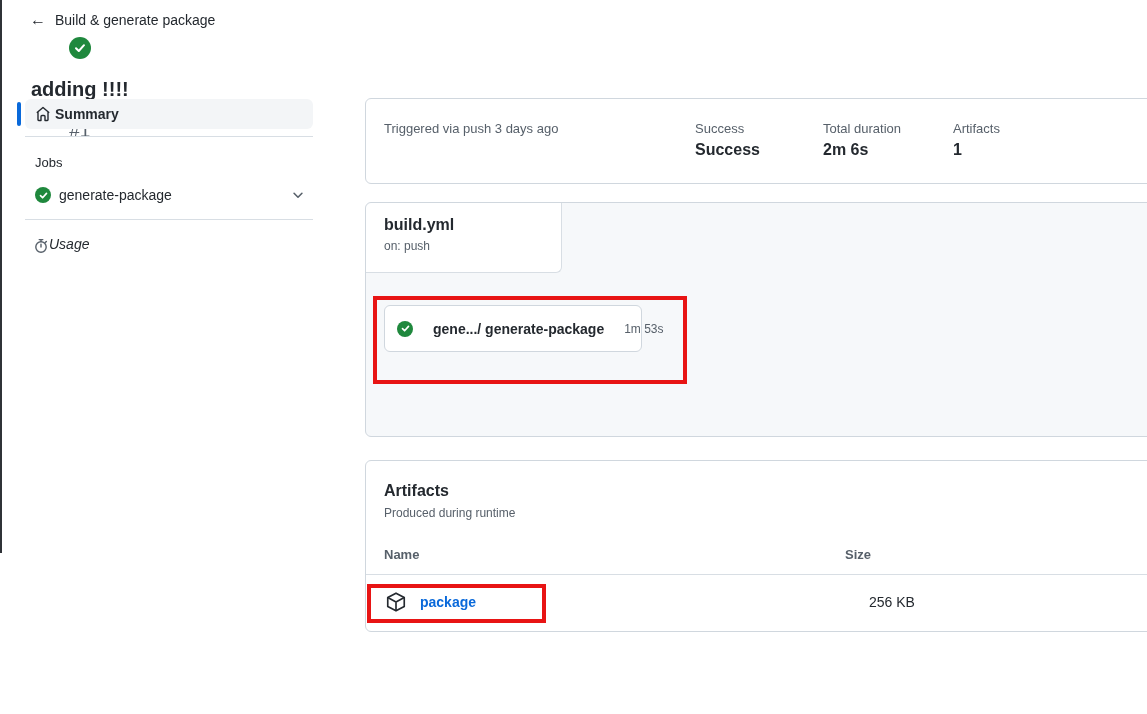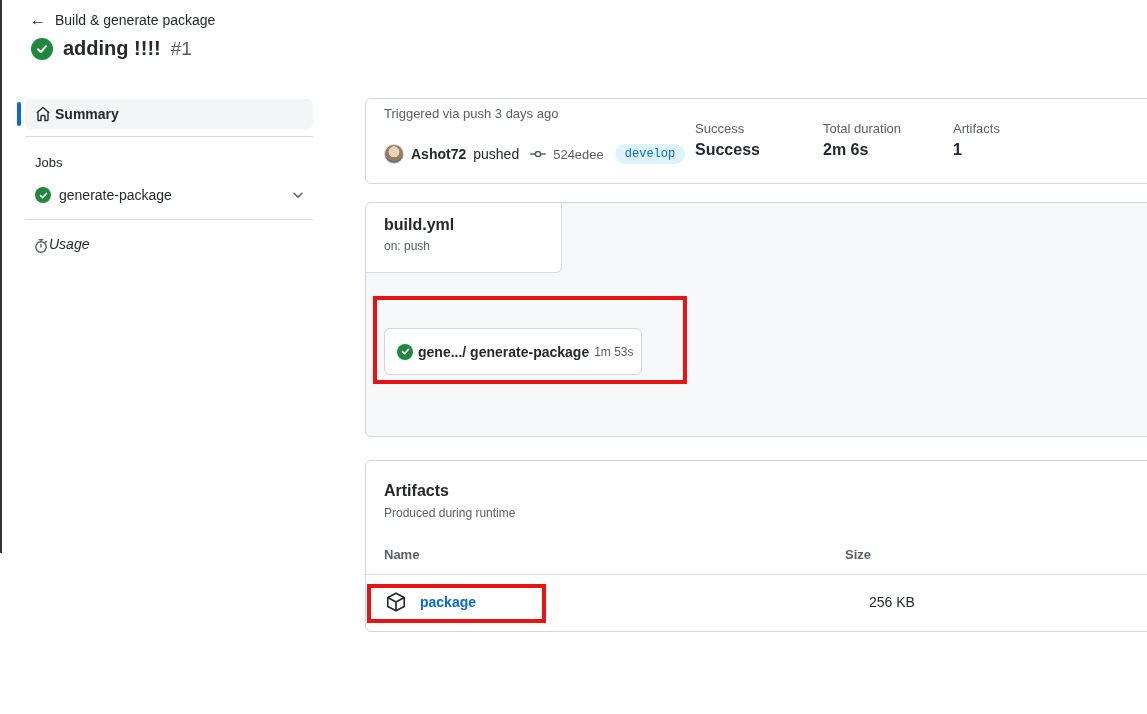--- a/index.html
+++ b/index.html
@@ -6,21 +6,21 @@
   html,body { width:1147px; height:714px; overflow:hidden; background:#fff;
     font-family:"Liberation Sans", sans-serif; color:#24292f; }
   .app { position:relative; width:1147px; height:714px; background:#fff; }
 
   .edge-line { position:absolute; left:0; top:0; width:2px; height:553px; background:#2f3237; }
 
   
   .back-row { position:absolute; left:30px; top:12px; display:flex; align-items:center; gap:9px; }
   .back-arrow { font-size:16px; color:#24292f; cursor:pointer; line-height:1; }
   .back-label { font-size:14px; color:#24292f; }
-  .title-row { position:absolute; left:31px; top:37px; display:flex; align-items:center; gap:10px; }
+  .title-row { position:absolute; left:31px; top:37px; display:flex; align-items:center; gap:19px;flex-direction:column; }
   .run-title { font-size:20px; font-weight:700; color:#24292f; }
   .run-number { font-size:19px; font-weight:400; color:#57606a; }
 
   .check-circle { display:inline-flex; align-items:center; justify-content:center;
     border-radius:50%; background:#1f883d; color:#fff; flex:0 0 auto; }
   .check-lg { width:22px; height:22px; }
   .check-sm { width:16px; height:16px; }
 
   
   .sidebar { position:absolute; left:17px; top:97px; width:296px; }
@@ -40,21 +40,21 @@
   .detail-label { font-size:14px; color:#24292f; }
   .sb-icon { color:#57606a; display:flex; align-items:center; }
 
   
   .card { position:absolute; left:365px; width:835px; background:#fff;
     border:1px solid #d0d7de; border-radius:6px; }
   .card-1 { top:98px; height:86px; }
   .card-2 { top:202px; height:235px; background:#f6f8fa; }
   .card-3 { top:460px; height:172px; }
 
-  .triggered { position:absolute; left:18px; top:7px; font-size:13px; color:#57606a; }
+  .triggered { position:absolute; left:18px; top:22px; font-size:13px; color:#57606a; }
   .actor-row { position:absolute; left:18px; top:44px; display:flex; align-items:center; gap:7px; height:22px; }
   .avatar { width:20px; height:20px; border-radius:50%;
     background:radial-gradient(circle at 50% 38%, #e8d3b9 0 38%, #9a7b5a 39% 62%, #6b7280 63% 100%);
     border:1px solid #d0d7de; }
   .actor-name { font-size:14px; font-weight:700; color:#24292f; cursor:pointer; }
   .actor-action { font-size:14px; color:#24292f; }
   .commit-icon { color:#57606a; display:flex; align-items:center; margin-left:4px; }
   .commit-sha { font-size:13px; color:#57606a; cursor:pointer; }
   .branch-badge { background:#ddf4ff; color:#0969da; font-family:"Liberation Mono", monospace;
     font-size:12px; height:20px; line-height:20px; padding:0 10px; border-radius:10px;
@@ -65,23 +65,23 @@
   .col-status { left:329px; } .col-duration { left:457px; } .col-artifacts { left:587px; }
 
   
   .wf-header { position:absolute; left:0; top:0; width:196px; height:70px; background:#fff;
     border-right:1px solid #d8dee4; border-bottom:1px solid #d8dee4;
     border-radius:6px 0 6px 0; padding:13px 18px; }
   .wf-filename { font-size:16px; font-weight:700; color:#24292f; }
   .wf-trigger { font-size:12px; color:#57606a; margin-top:5px; }
   .annotation { position:absolute; border:4px solid #e81414; }
   .ann-node { left:7px; top:93px; width:314px; height:88px; }
-  .wf-node { position:absolute; left:18px; top:125px; width:258px; height:47px; background:#fff;
+  .wf-node { position:absolute; left:18px; top:102px; width:258px; height:47px; background:#fff;
     border:1px solid #d0d7de; border-radius:6px; display:flex; align-items:center;
-    gap:5px; padding:12px 12px; cursor:pointer; }
+    gap:20px; padding:12px 12px; cursor:pointer; }
   .wf-node-label { font-size:14px; font-weight:700; color:#24292f; white-space:nowrap; }
   .wf-node-duration { font-size:12px; color:#57606a; white-space:nowrap; }
 
   
   .art-title { position:absolute; left:18px; top:21px; font-size:16px; font-weight:700; color:#24292f; }
   .art-sub { position:absolute; left:18px; top:45px; font-size:12px; color:#57606a; }
   .th { position:absolute; top:86px; font-size:13px; font-weight:600; color:#57606a; }
   .th-name { left:18px; } .th-size { left:479px; }
   .tbl-divider { position:absolute; left:0; right:0; top:113px; height:1px; background:#d8dee4; }
   .art-row-icon { position:absolute; left:19px; top:130px; color:#24292f; }
@@ -145,33 +145,20 @@
             <circle cx="8" cy="9" r="5.2"></circle>
             <path d="M8 6.2 V9 M6.2 1.6 h3.6 M8 1.6 V3.4 M12.2 4.6 l1.2-1.2" stroke-linecap="round"></path>
           </svg>
       </span>
       <span class="detail-label">Usage</span>
     </div>
   </div>
 
   <div class="card card-1">
     <div class="triggered">Triggered via push 3 days ago</div>
-    <div class="actor-row">
-      <span class="avatar"></span>
-      <span class="actor-name">Ashot72</span>
-      <span class="actor-action">pushed</span>
-      <span class="commit-icon">
-        <svg width="16" height="16" viewBox="0 0 16 16" fill="none" stroke="#57606a" stroke-width="1.5">
-            <circle cx="8" cy="8" r="2.6"></circle>
-            <path d="M0.8 8 H5.2 M10.8 8 H15.2" stroke-linecap="round"></path>
-          </svg>
-      </span>
-      <span class="commit-sha">524edee</span>
-      <span class="branch-badge">develop</span>
-    </div>
     <div class="stat-col col-status">
       <div class="lbl">Success</div>
       <div class="val">Success</div>
     </div>
     <div class="stat-col col-duration">
       <div class="lbl">Total duration</div>
       <div class="val">2m 6s</div>
     </div>
     <div class="stat-col col-artifacts">
       <div class="lbl">Artifacts</div>

